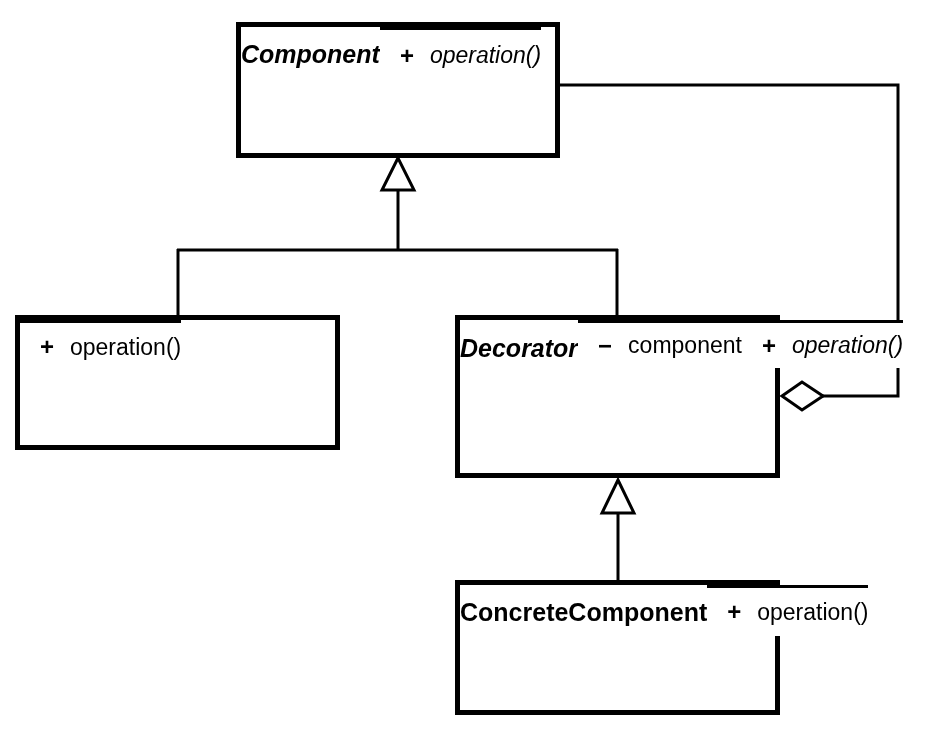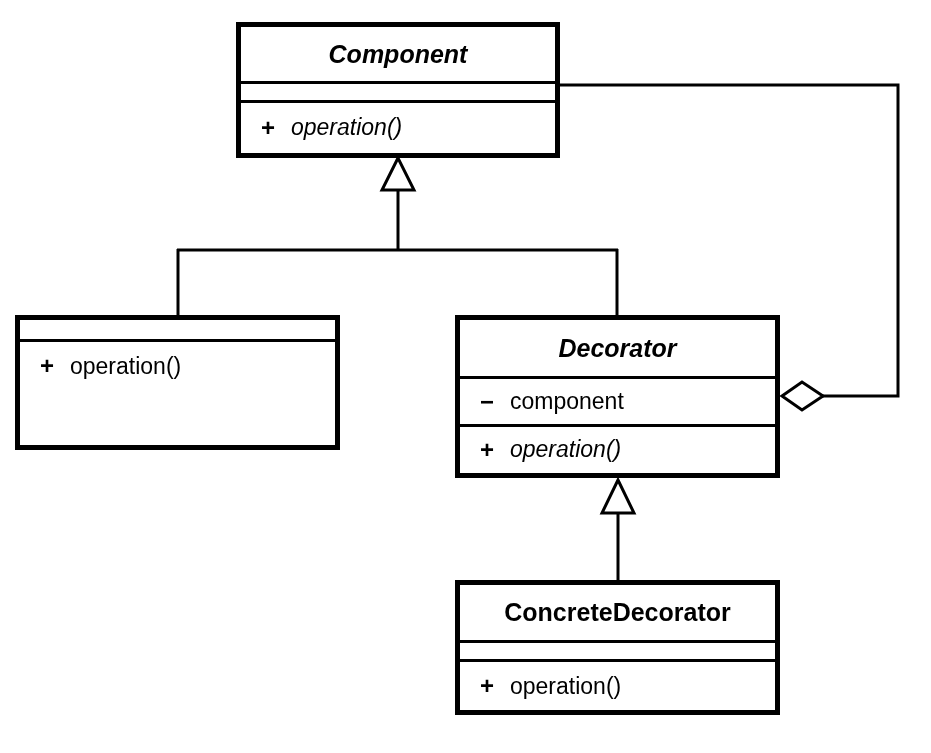--- a/index.html
+++ b/index.html
@@ -26,21 +26,21 @@
     width: 931px;
     height: 753px;
   }
   
   .uml-class {
     position: absolute;
     box-sizing: border-box;
     background: #ffffff;
     border: 5px solid #000000;
     display: flex;
-    flex-direction: column;
+    flex-direction: row;
   }
   .uml-compartment {
     box-sizing: border-box;
     background: #ffffff;
     display: flex;
     align-items: center;
     position: relative;
   }
   .uml-compartment + .uml-compartment {
     border-top: 3px solid #000000;
@@ -158,21 +158,21 @@
       <span class="member-visibility">−</span>
       <span class="member-name">component</span>
     </div>
     <div class="uml-compartment uml-member">
       <span class="member-visibility">+</span>
       <span class="member-name abstract">operation()</span>
     </div>
   </div>
 
   <div class="uml-class" id="class-concrete-decorator">
-    <div class="uml-compartment uml-name">ConcreteDecorator</div>
+    <div class="uml-compartment uml-name">ConcreteComponent</div>
     <div class="uml-compartment uml-empty"></div>
     <div class="uml-compartment uml-member">
       <span class="member-visibility">+</span>
       <span class="member-name">operation()</span>
     </div>
   </div>
 
 </div>
 
 </body></html>

